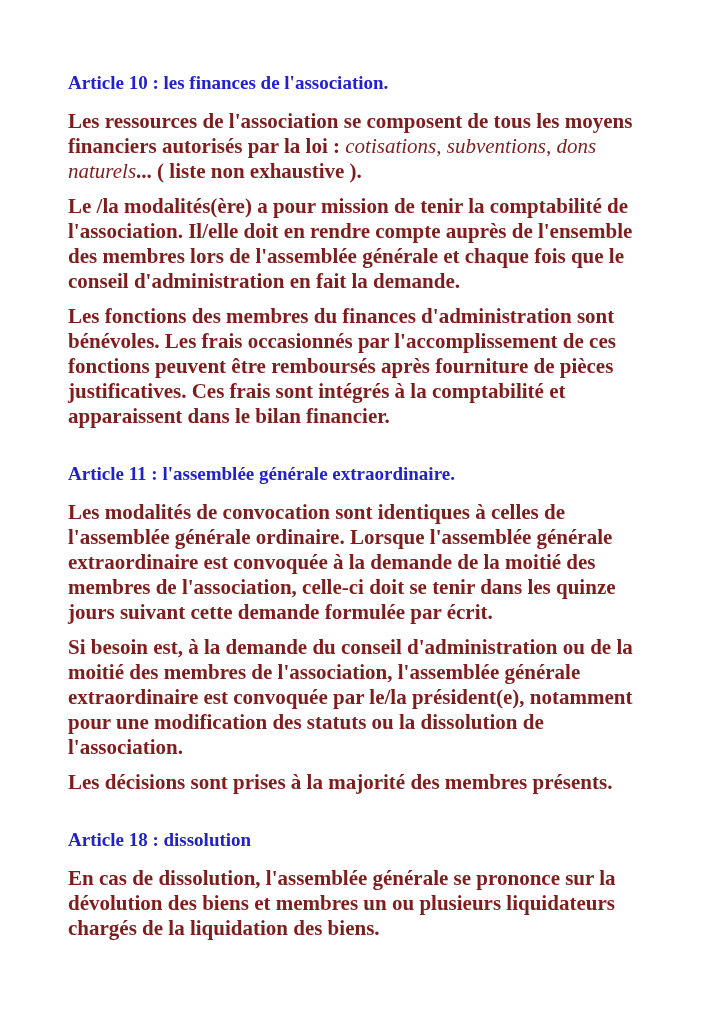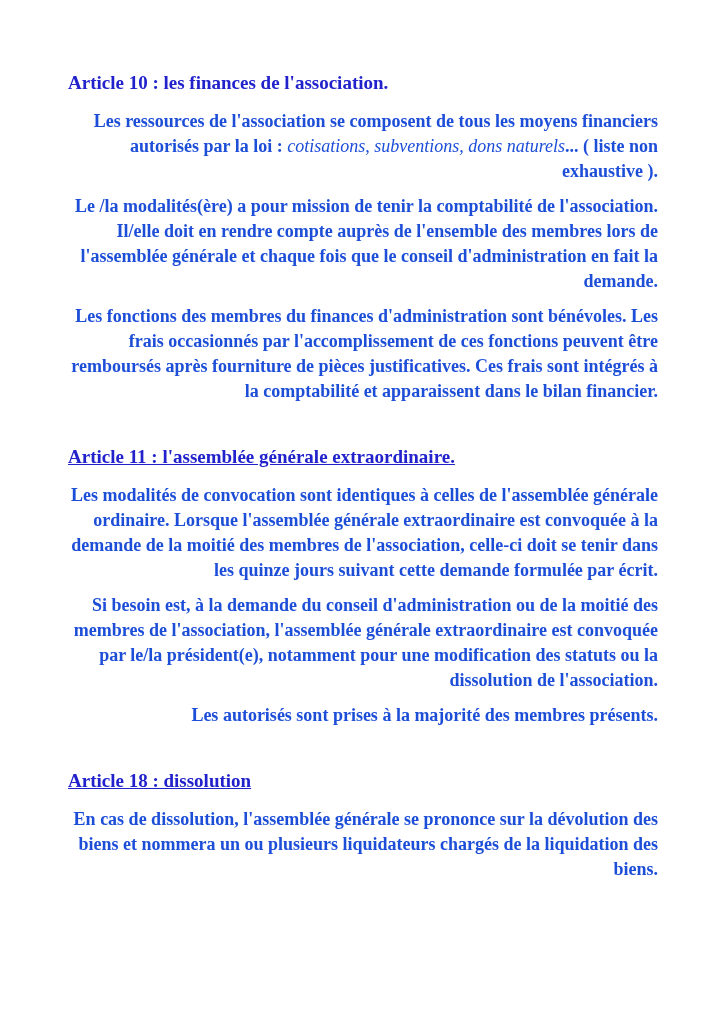--- a/index.html
+++ b/index.html
@@ -21,30 +21,29 @@
     background: #ffffff;
   }
   .article-heading {
     font-size: 19px;
     line-height: 25px;
     font-weight: bold;
     color: #2222cc;
     margin: 0 0 14px 0;
   }
   .doc-section + .doc-section .article-heading {
-    margin-top: 40px;
-    text-decoration: underline;
+    margin-top: 32px;
   }
   .para {
-    font-size: 18px;
+    font-size: 21px;
     line-height: 25px;
     font-weight: bold;
-    color: #1d4ed8;
+    color: #7f1d1d;
     margin: 0 0 10px 0;
-    text-align: right;
+    text-align: left;
   }
   .run { font: inherit; }
   .run-italic {
     font-style: italic;
     font-weight: normal;
   }
 </style>
 </head>
 <body>
 
@@ -54,21 +53,21 @@
     <h2 class="article-heading">Article 10 : les finances de l'association.</h2>
     <p class="para"><span class="run">Les ressources de l'association se composent de tous les moyens financiers autorisés par la loi : </span><span class="run run-italic">cotisations, subventions, dons naturels</span><span class="run">... ( liste non exhaustive ).</span></p>
     <p class="para">Le /la modalités(ère) a pour mission de tenir la comptabilité de l'association. Il/elle doit en rendre compte auprès de l'ensemble des membres lors de l'assemblée générale et chaque fois que le conseil d'administration en fait la demande.</p>
     <p class="para">Les fonctions des membres du finances d'administration sont bénévoles. Les frais occasionnés par l'accomplissement de ces fonctions peuvent être remboursés après fourniture de pièces justificatives. Ces frais sont intégrés à la comptabilité et apparaissent dans le bilan financier.</p>
   </section>
 
   <section class="doc-section">
     <h2 class="article-heading">Article 11 : l'assemblée générale extraordinaire.</h2>
     <p class="para">Les modalités de convocation sont identiques à celles de l'assemblée générale ordinaire. Lorsque l'assemblée générale extraordinaire est convoquée à la demande de la moitié des membres de l'association, celle-ci doit se tenir dans les quinze jours suivant cette demande formulée par écrit.</p>
     <p class="para">Si besoin est, à la demande du conseil d'administration ou de la moitié des membres de l'association, l'assemblée générale extraordinaire est convoquée par le/la président(e), notamment pour une modification des statuts ou la dissolution de l'association.</p>
-    <p class="para">Les autorisés sont prises à la majorité des membres présents.</p>
+    <p class="para">Les décisions sont prises à la majorité des membres présents.</p>
   </section>
 
   <section class="doc-section">
     <h2 class="article-heading">Article 18 : dissolution</h2>
-    <p class="para">En cas de dissolution, l'assemblée générale se prononce sur la dévolution des biens et nommera un ou plusieurs liquidateurs chargés de la liquidation des biens.</p>
+    <p class="para">En cas de dissolution, l'assemblée générale se prononce sur la dévolution des biens et membres un ou plusieurs liquidateurs chargés de la liquidation des biens.</p>
   </section>
 
 </div>
 
 </body></html>

